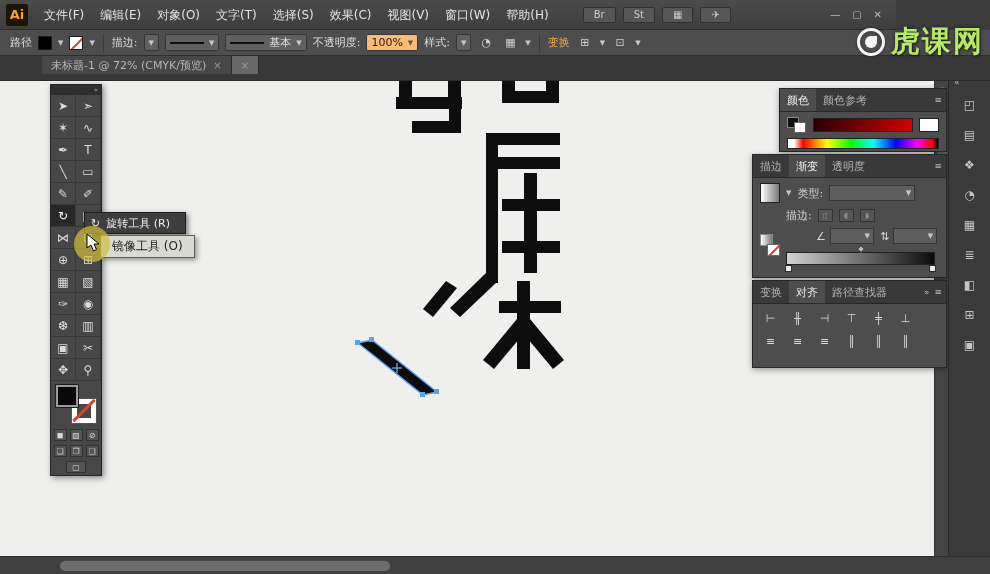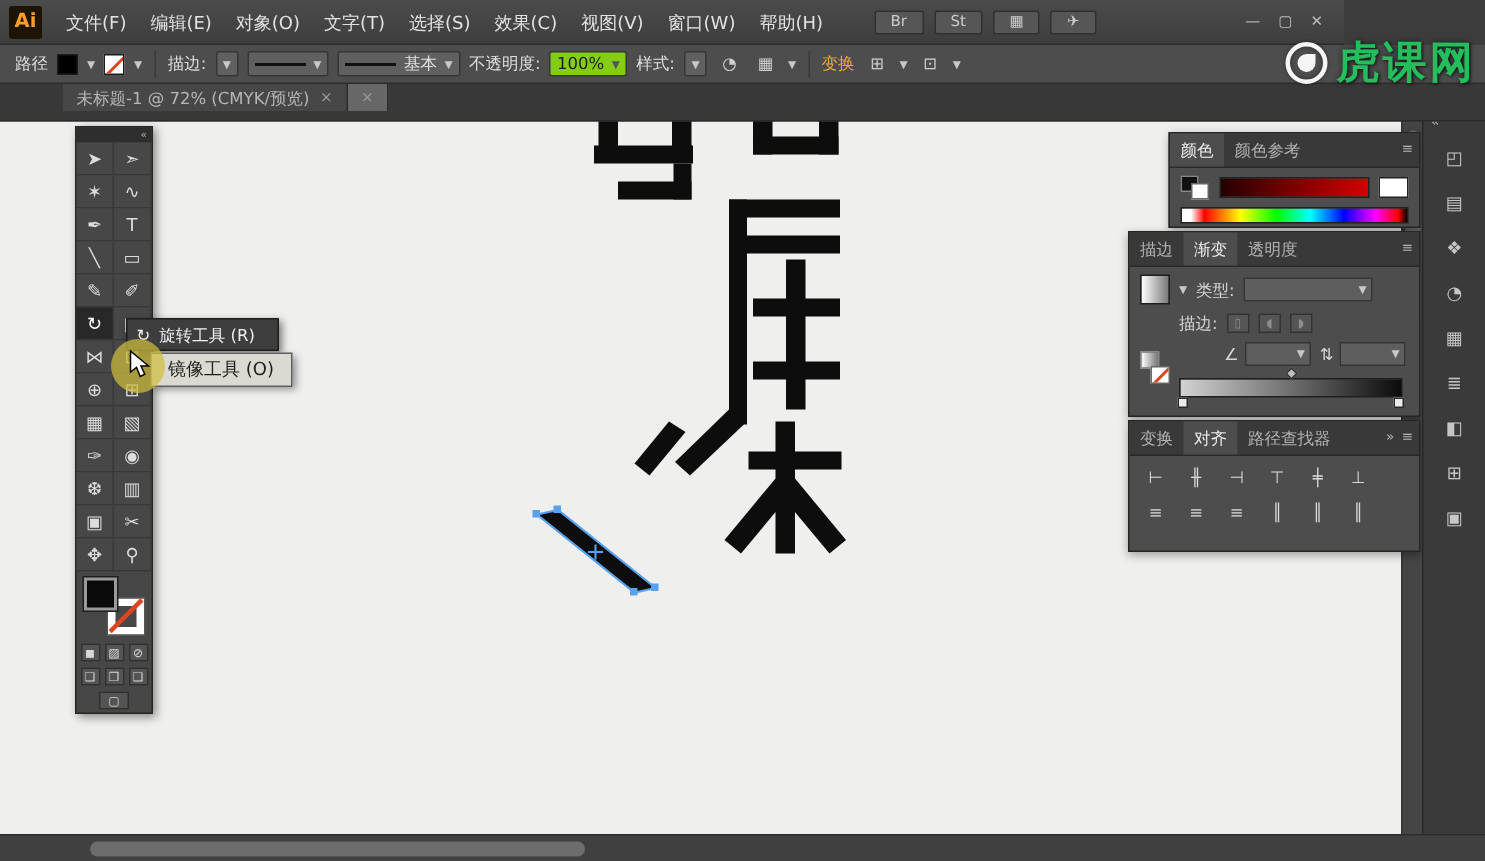--- a/index.html
+++ b/index.html
@@ -14,40 +14,40 @@
     display:flex;align-items:center;justify-content:center;border-radius:2px;margin-right:8px}
   .menus{display:flex}
   .menu-item{padding:4px 8px;line-height:30px;font-size:12px;color:#e2e2e2;cursor:default}
   .mb-icons{display:flex;gap:7px;margin-left:26px;align-items:center}
   .mb-icon{min-width:18px;height:16px;background:#565656;border:1px solid #303030;border-radius:2px;
     font-size:10px;display:inline-flex;align-items:center;justify-content:center;color:#ccc;padding:0 10px}
   .win-controls{margin-left:auto;display:flex;gap:12px;padding-right:8px;color:#bdbdbd;font-size:10px}
 
   
   .watermark{position:absolute;top:22px;right:6px;z-index:60;display:flex;align-items:center;gap:6px;
-    color:#22c55e;opacity:.95;pointer-events:none}
+    color:#bef264;opacity:.95;pointer-events:none}
   .wm-logo{width:28px;height:28px;border:3px solid #fff;border-radius:50%;position:relative;
     box-shadow:0 0 3px rgba(0,0,0,.45), inset 0 0 3px rgba(0,0,0,.45)}
   .wm-logo::after{content:"";position:absolute;left:5px;top:5px;width:12px;height:12px;background:#fff;
     border-radius:50% 0 50% 50%}
   .wm-text{font-size:29px;font-weight:bold;letter-spacing:2px;
     text-shadow:0 0 4px rgba(0,0,0,.55),1px 1px 2px rgba(0,0,0,.6)}
 
   
   .controlbar{position:absolute;left:0;top:30px;width:990px;height:26px;z-index:29;
     background:#4d4d4d;border-bottom:1px solid #2d2d2d;display:flex;align-items:center;gap:6px;padding:0 10px}
   .cb-label{font-size:11px;color:#dedede;white-space:nowrap}
   .swatch{width:14px;height:14px;border:1px solid #1c1c1c;background:#000;position:relative;flex:none}
   .swatch.none{background:#fff;overflow:hidden}
   .swatch.none::after{content:"";position:absolute;left:-3px;top:5px;width:22px;height:2px;background:#d42;
     transform:rotate(-45deg)}
   .caret{font-size:7px;color:#c8c8c8}
   .dd{height:17px;background:#606060;border:1px solid #363636;border-radius:2px;display:inline-flex;
     align-items:center;padding:0 4px;gap:5px;font-size:11px;color:#e0e0e0;white-space:nowrap}
-  .dd.light{background:#84cc16;color:#1d1d1d}
+  .dd.light{background:#fdba74;color:#1d1d1d}
   .line-sample{display:inline-block;width:34px;height:2px;background:#101010}
   .vsep{width:1px;height:18px;background:#3a3a3a;margin:0 2px;flex:none}
   .link-orange{color:#eda93f;font-size:11px}
   .cb-icon{width:18px;height:16px;display:inline-flex;align-items:center;justify-content:center;
     color:#cfcfcf;font-size:11px}
 
   
   .tabbar{position:absolute;left:0;top:56px;width:990px;height:25px;background:#383838;z-index:28;
     border-bottom:1px solid #2b2b2b;display:flex;padding-left:42px}
   .tab{display:flex;align-items:center;gap:7px;padding:0 9px;background:#474747;color:#b6b6b6;

